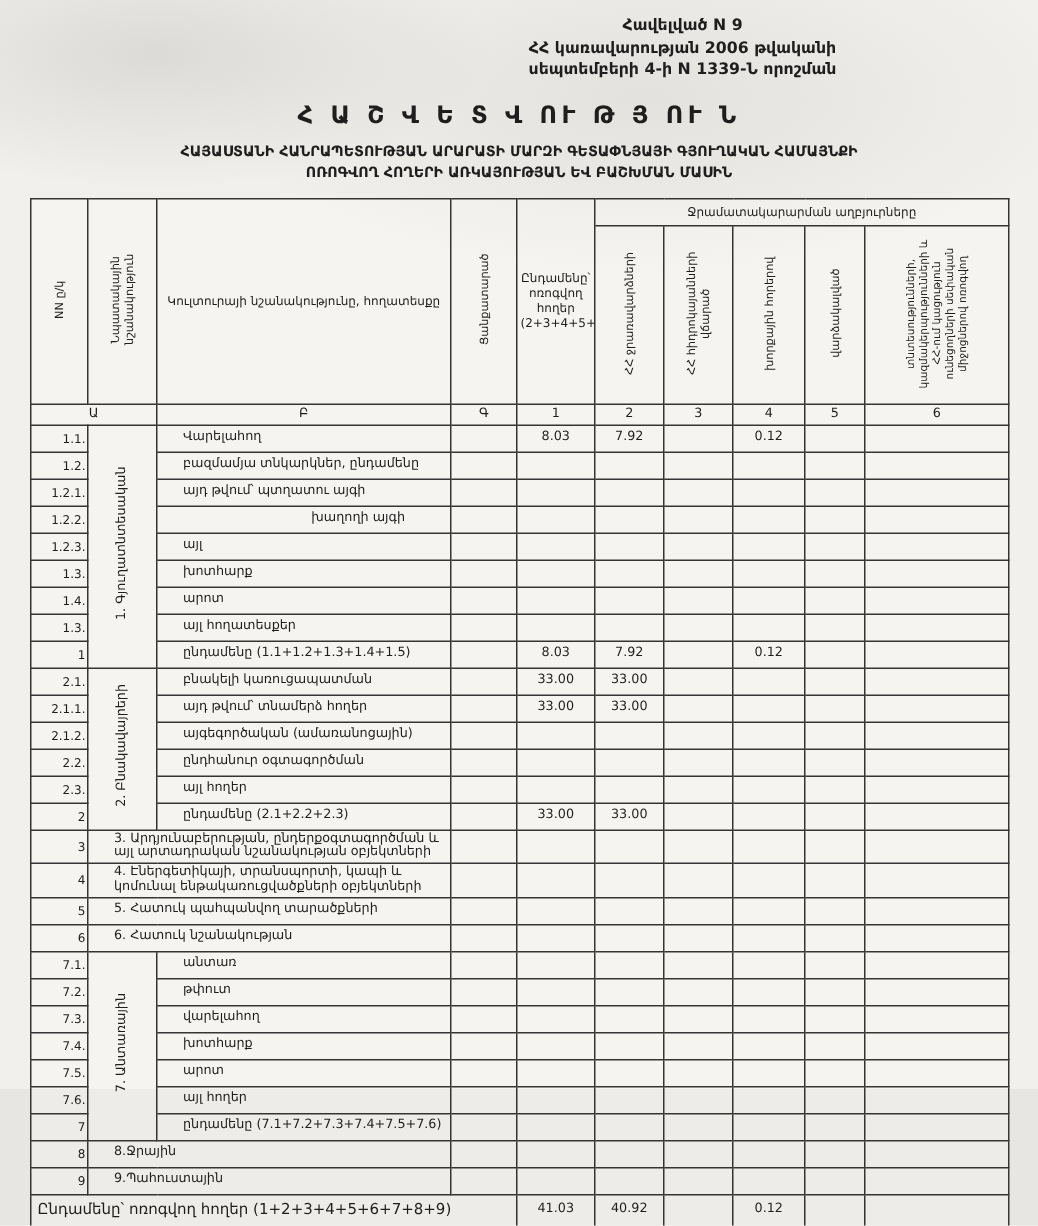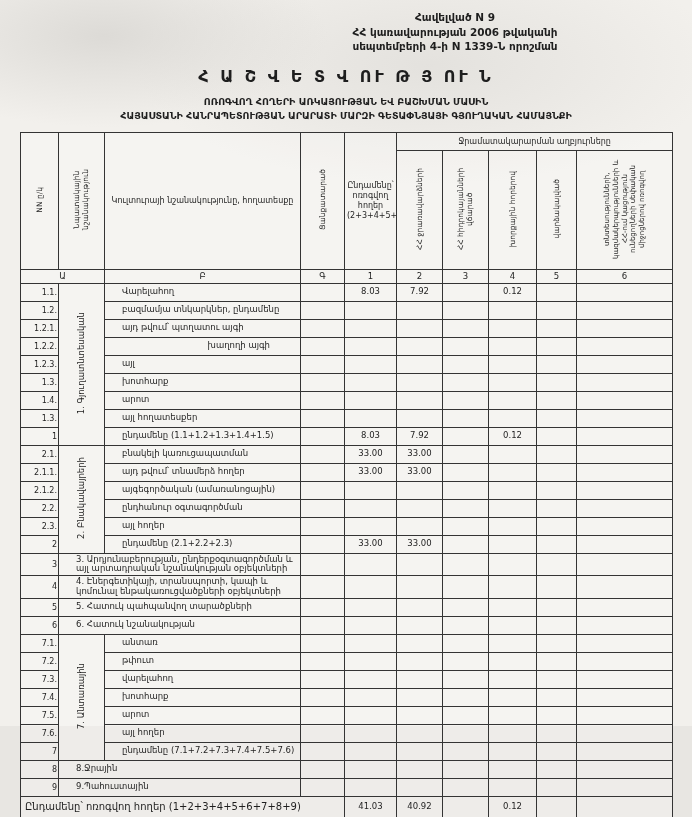--- a/index.html
+++ b/index.html
@@ -76,22 +76,22 @@
 <div class="page">
 
   <div class="doc-header">
     <div>Հավելված N 9</div>
     <div>ՀՀ կառավարության 2006 թվականի</div>
     <div>սեպտեմբերի 4-ի  N 1339-Ն որոշման</div>
   </div>
 
   <div class="doc-title">
     <div class="t1">Հ Ա Շ Վ Ե Տ Վ ՈՒ Թ Յ ՈՒ Ն</div>
+    <div class="t2">ՀԱՅԱՍՏԱՆԻ ՀԱՆՐԱՊԵՏՈՒԹՅԱՆ ԱՐԱՐԱՏԻ ՄԱՐԶԻ ԳԵՏԱՓՆՅԱՅԻ ԳՅՈՒՂԱԿԱՆ ՀԱՄԱՅՆՔԻ</div>
     <div class="t2">ՈՌՈԳՎՈՂ ՀՈՂԵՐԻ ԱՌԿԱՅՈՒԹՅԱՆ ԵՎ ԲԱՇԽՄԱՆ ՄԱՍԻՆ</div>
-    <div class="t2">ՀԱՅԱՍՏԱՆԻ ՀԱՆՐԱՊԵՏՈՒԹՅԱՆ ԱՐԱՐԱՏԻ ՄԱՐԶԻ ԳԵՏԱՓՆՅԱՅԻ ԳՅՈՒՂԱԿԱՆ ՀԱՄԱՅՆՔԻ</div>
   </div>
 
   <table class="report">
     <colgroup>
       <col style="width:38px">
         <col style="width:46px">
         <col style="width:196px">
       <col style="width:44px">
         <col style="width:52px">
         <col style="width:46px">

